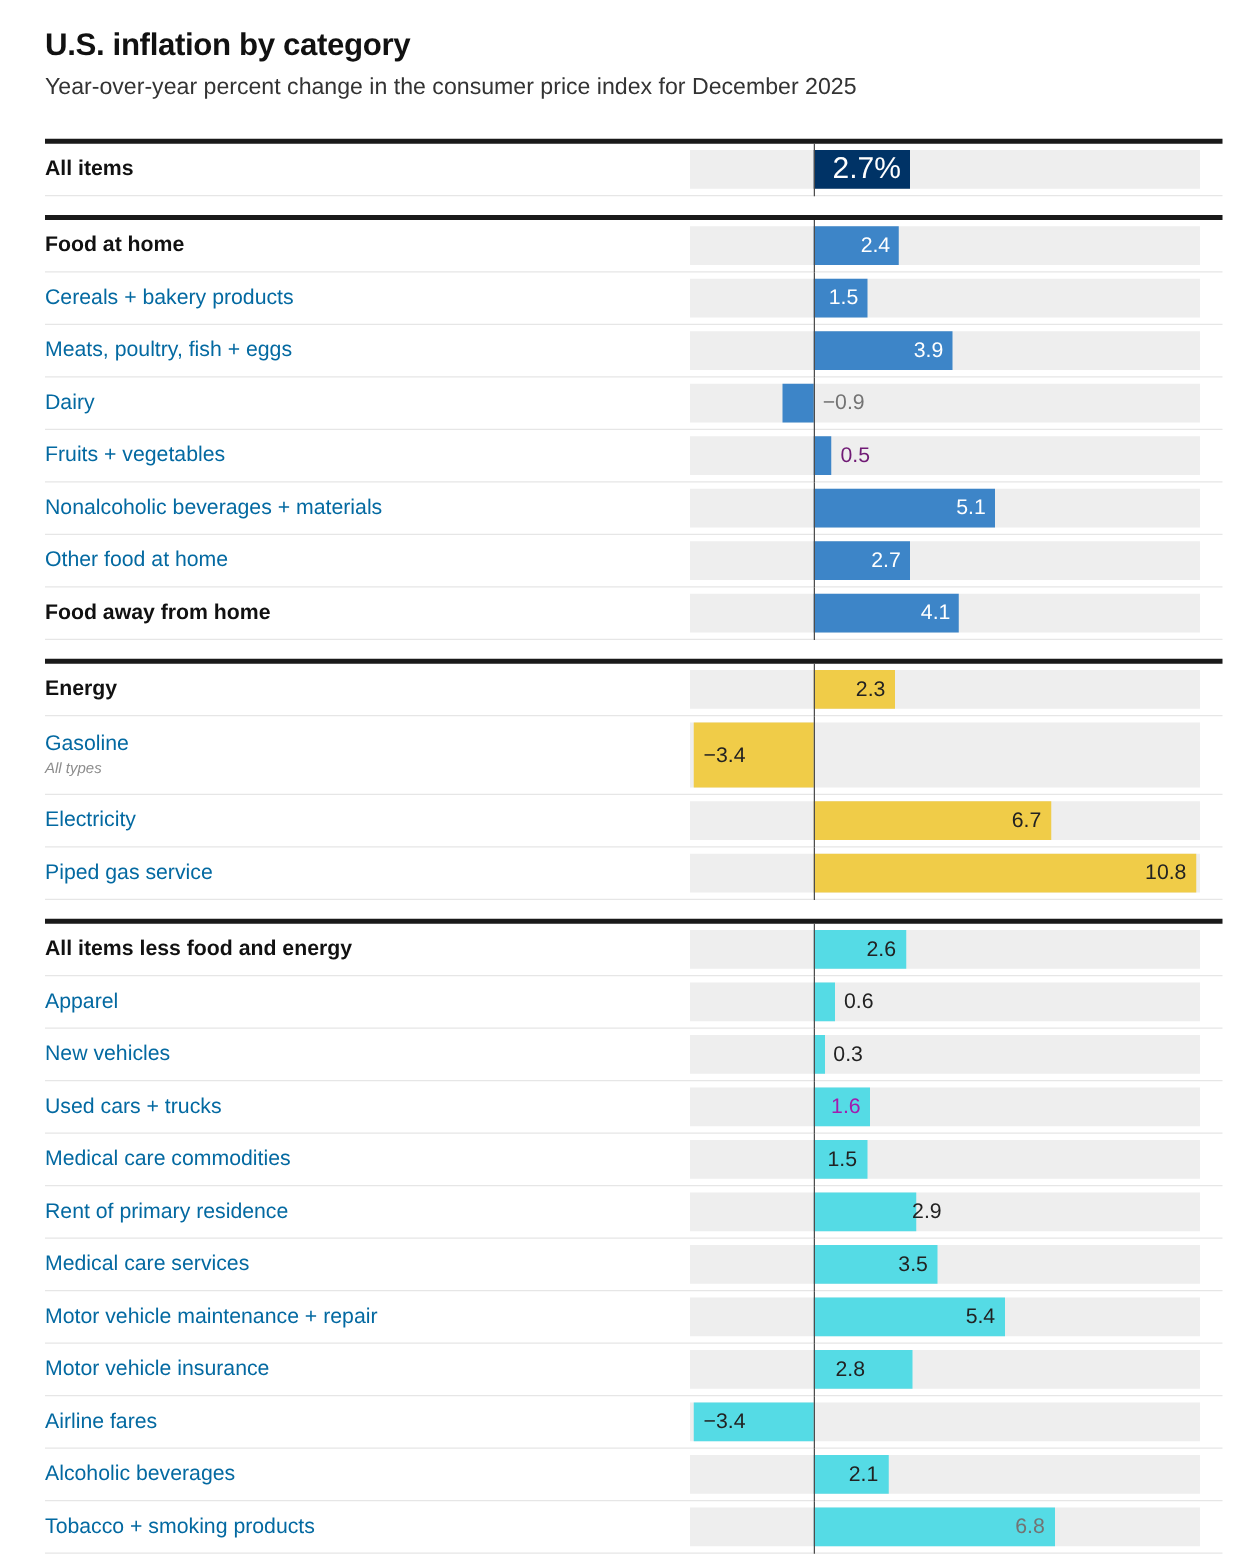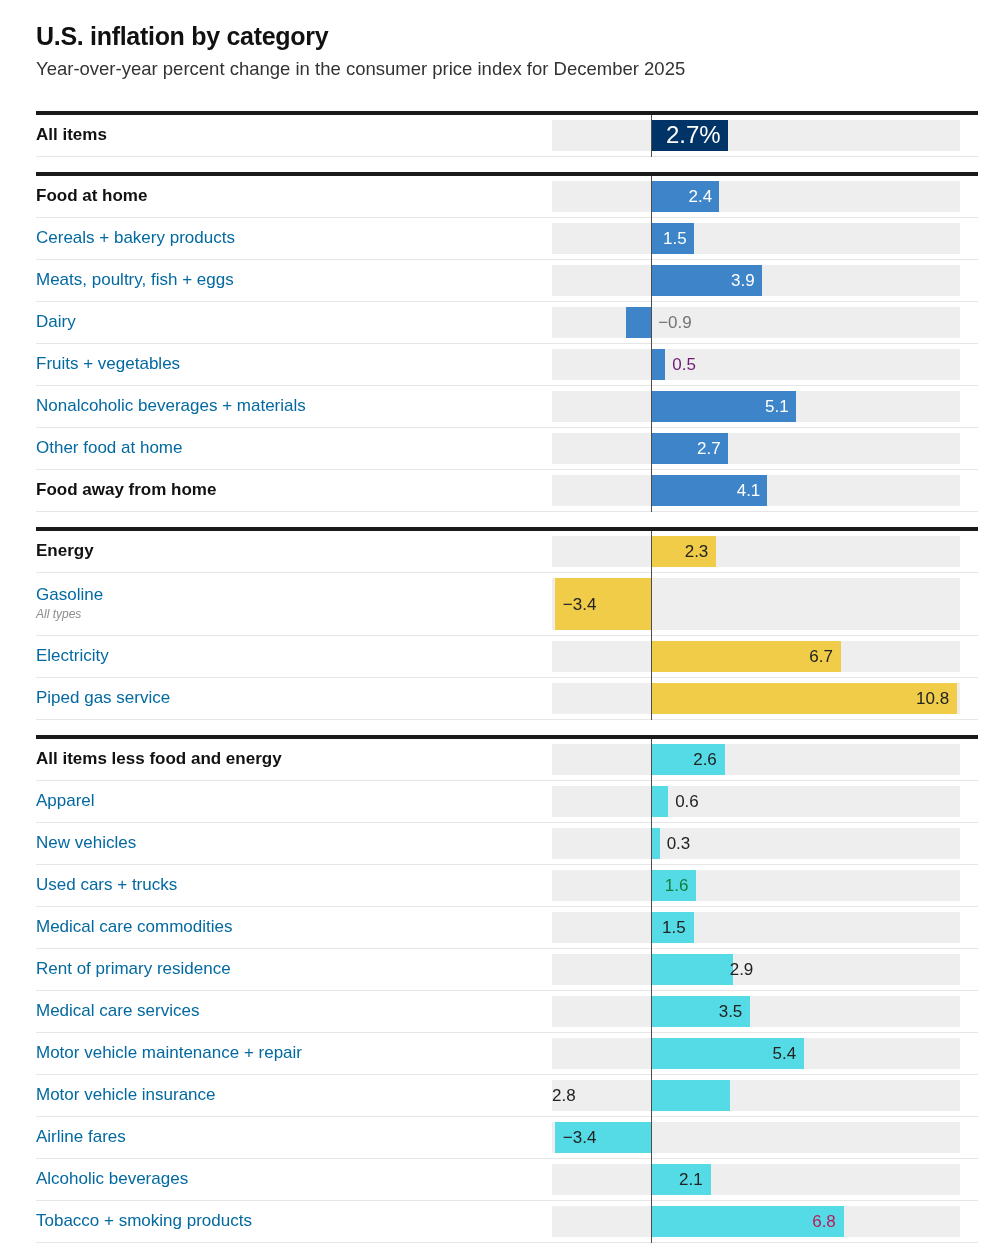--- a/index.html
+++ b/index.html
@@ -325,21 +325,21 @@
             <div class="zeroline" style="left: 99.1667px;"></div>
           </div>
         </div>
         <div class="row">
           <div class="label-cell">
             <div class="label">Used cars + trucks</div>
           </div>
           <div class="plot">
             <div class="track"></div>
             <div class="bar" style="background: rgb(85, 219, 229); left: 99.1667px; width: 45.3333px;"></div>
-            <div class="bar-label" style="left: 0px; width: 136.5px; text-align: right; color: #15803d;">1.6</div>
+            <div class="bar-label" style="left: 0px; width: 136.5px; text-align: right; color: #a21caf;">1.6</div>
             <div class="zeroline" style="left: 99.1667px;"></div>
           </div>
         </div>
         <div class="row">
           <div class="label-cell">
             <div class="label">Medical care commodities</div>
           </div>
           <div class="plot">
             <div class="track"></div>
             <div class="bar" style="background: rgb(85, 219, 229); left: 99.1667px; width: 42.5px;"></div>
@@ -380,21 +380,21 @@
             <div class="zeroline" style="left: 99.1667px;"></div>
           </div>
         </div>
         <div class="row">
           <div class="label-cell">
             <div class="label">Motor vehicle insurance</div>
           </div>
           <div class="plot">
             <div class="track"></div>
             <div class="bar" style="background: rgb(85, 219, 229); left: 99.1667px; width: 79.3333px;"></div>
-            <div class="bar-label" style="left: 0px; width: 140px; color: rgb(34, 34, 34);">2.8</div>
+            <div class="bar-label" style="left: 0px; width: 140px; text-align: right; color: rgb(34, 34, 34);">2.8</div>
             <div class="zeroline" style="left: 99.1667px;"></div>
           </div>
         </div>
         <div class="row">
           <div class="label-cell">
             <div class="label">Airline fares</div>
           </div>
           <div class="plot">
             <div class="track"></div>
             <div class="bar" style="background: rgb(85, 219, 229); left: 2.83333px; width: 96.3333px;"></div>
@@ -413,20 +413,20 @@
             <div class="zeroline" style="left: 99.1667px;"></div>
           </div>
         </div>
         <div class="row">
           <div class="label-cell">
             <div class="label">Tobacco + smoking products</div>
           </div>
           <div class="plot">
             <div class="track"></div>
             <div class="bar" style="background: rgb(85, 219, 229); left: 99.1667px; width: 192.667px;"></div>
-            <div class="bar-label" style="left: 0px; width: 283.833px; text-align: right; color: #be185d;">6.8</div>
+            <div class="bar-label" style="left: 0px; width: 283.833px; text-align: right; color: #737373;">6.8</div>
             <div class="zeroline" style="left: 99.1667px;"></div>
           </div>
         </div>
       </div>
     </div>
 
 </div>
 
 </body></html>

